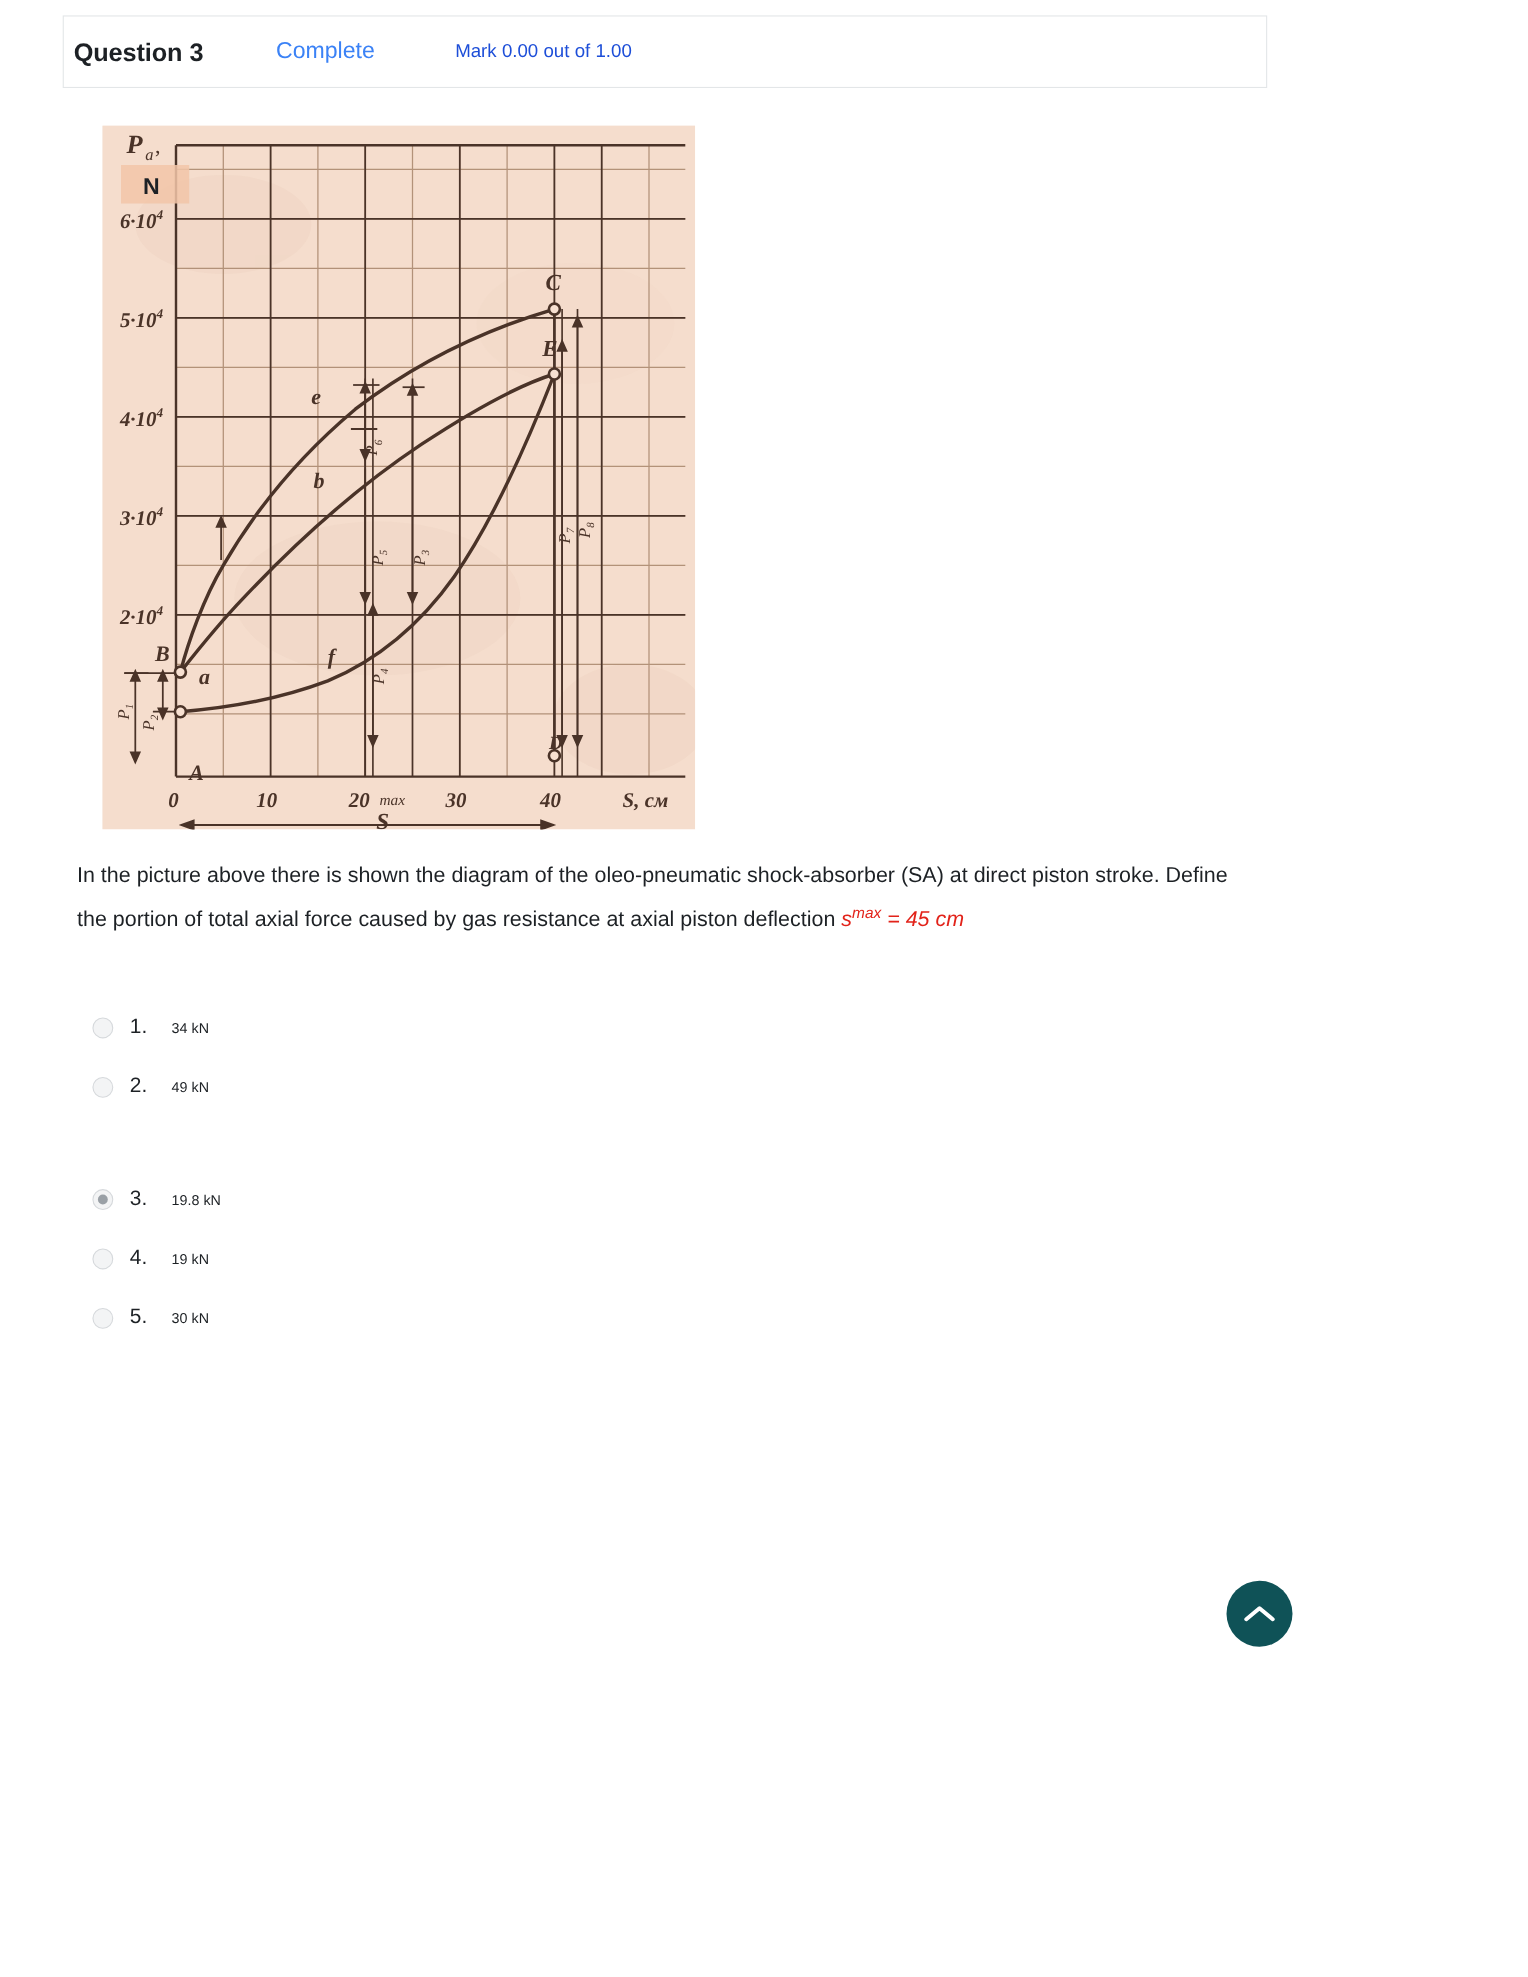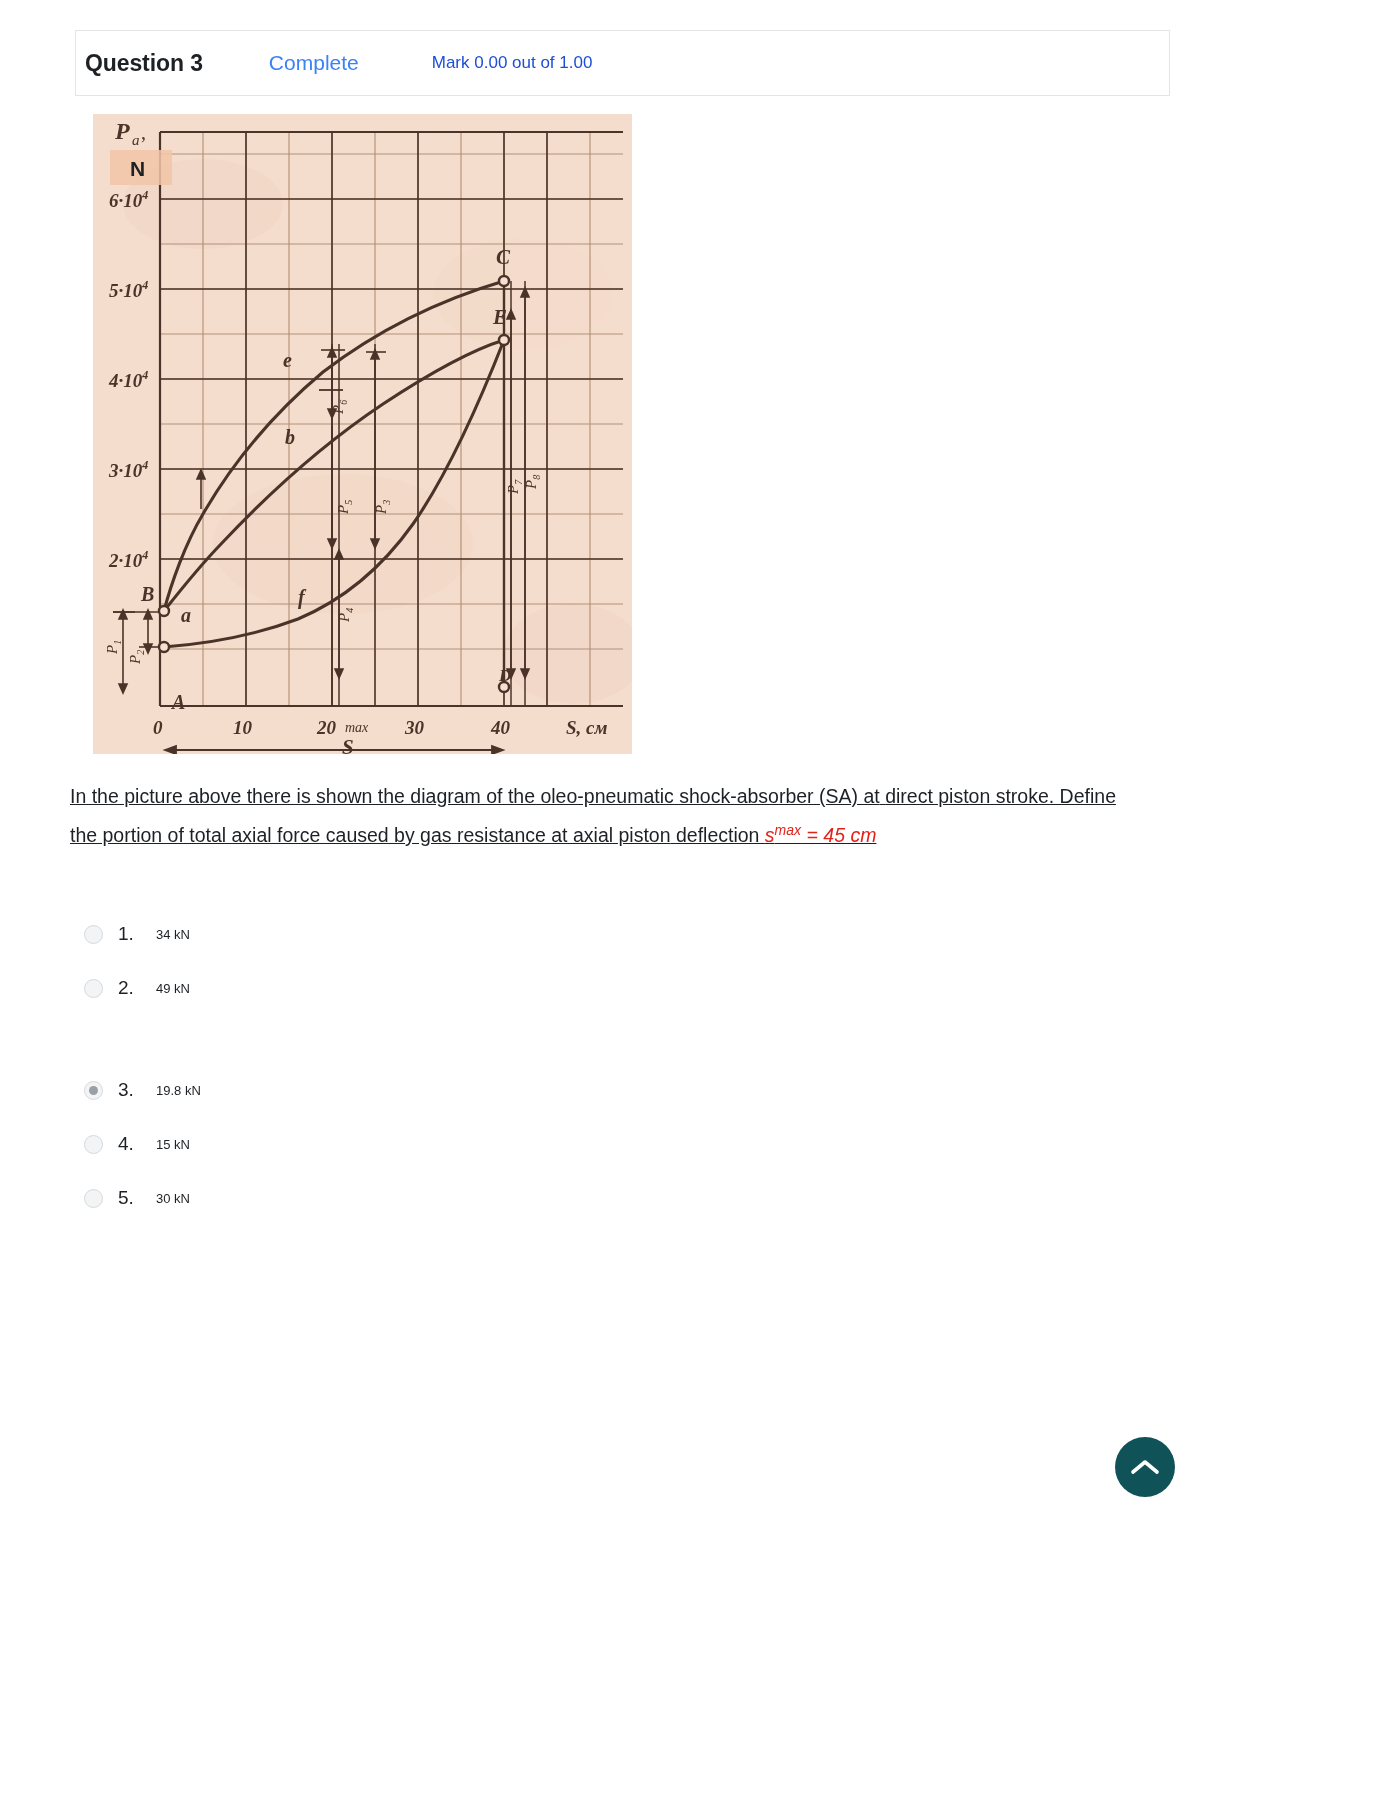--- a/index.html
+++ b/index.html
@@ -18,27 +18,26 @@
     width: 1389px;
     height: 1797px;
     overflow: hidden;
     background: #ffffff;
   }
 
   
   .question-card {
     position: absolute;
     left: 57px;
-    top: 30px;
+    top: 14px;
     width: 1095px;
     height: 66px;
     border: 1px solid #e3e6e8;
     background: #ffffff;
     box-sizing: border-box;
-    margin-left: 18px;
   }
   .question-card-inner {
     display: flex;
     align-items: center;
     height: 100%;
     padding-left: 9px;
   }
   .question-number {
     font-size: 23px;
     font-weight: bold;
@@ -71,21 +70,20 @@
 
   
   .qtext {
     position: absolute;
     left: 70px;
     top: 780px;
     width: 1064px;
     font-size: 19.5px;
     line-height: 33px;
     color: #1d2125;
-    text-decoration: underline;
   }
   .qtext .red {
     color: #e2231a;
     font-style: italic;
     font-weight: 500;
   }
   .qtext .red sup {
     font-size: 0.72em;
     font-style: italic;
   }
@@ -393,21 +391,21 @@
 
     <div class="answer-row">
       <span class="radio checked"></span>
       <span class="answer-num">3.</span>
       <span class="answer-label">19.8 kN</span>
     </div>
 
     <div class="answer-row">
       <span class="radio"></span>
       <span class="answer-num">4.</span>
-      <span class="answer-label">15 kN</span>
+      <span class="answer-label">19 kN</span>
     </div>
 
     <div class="answer-row">
       <span class="radio"></span>
       <span class="answer-num">5.</span>
       <span class="answer-label">30 kN</span>
     </div>
 
   </div>
 

